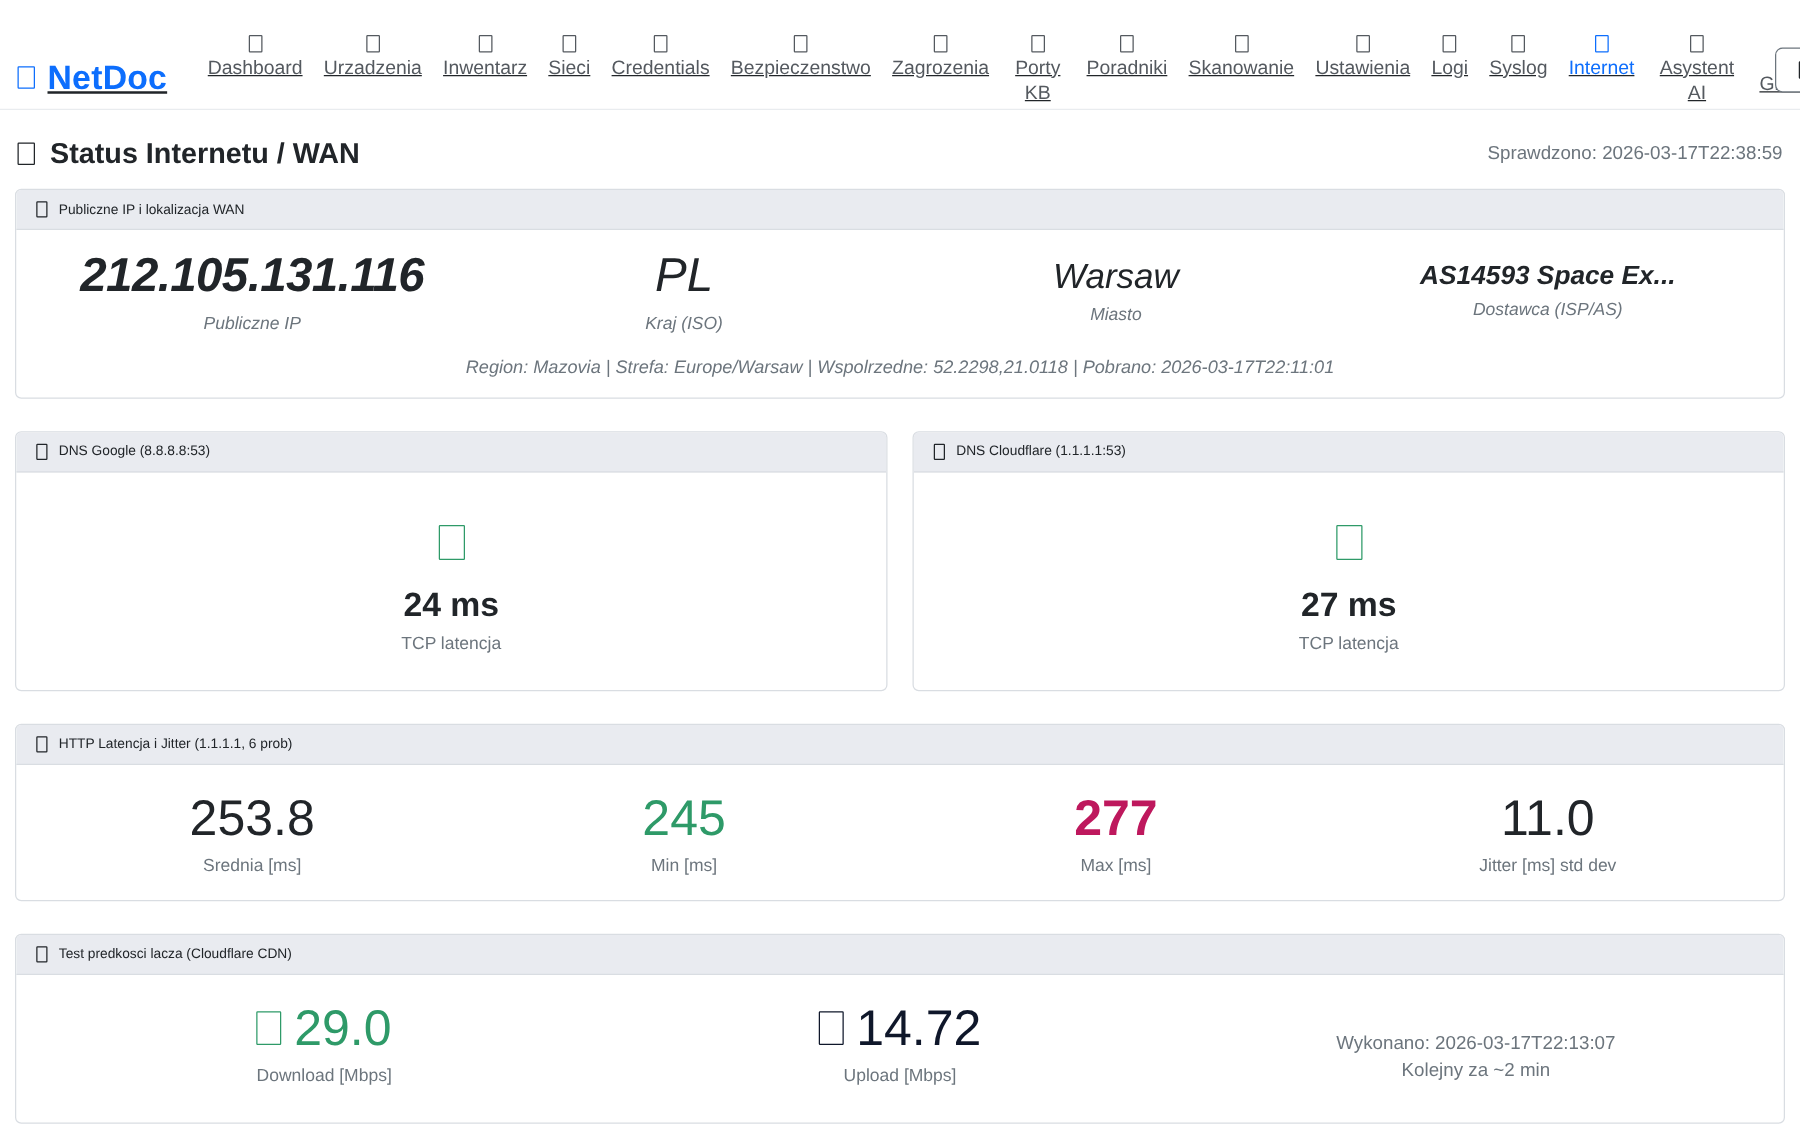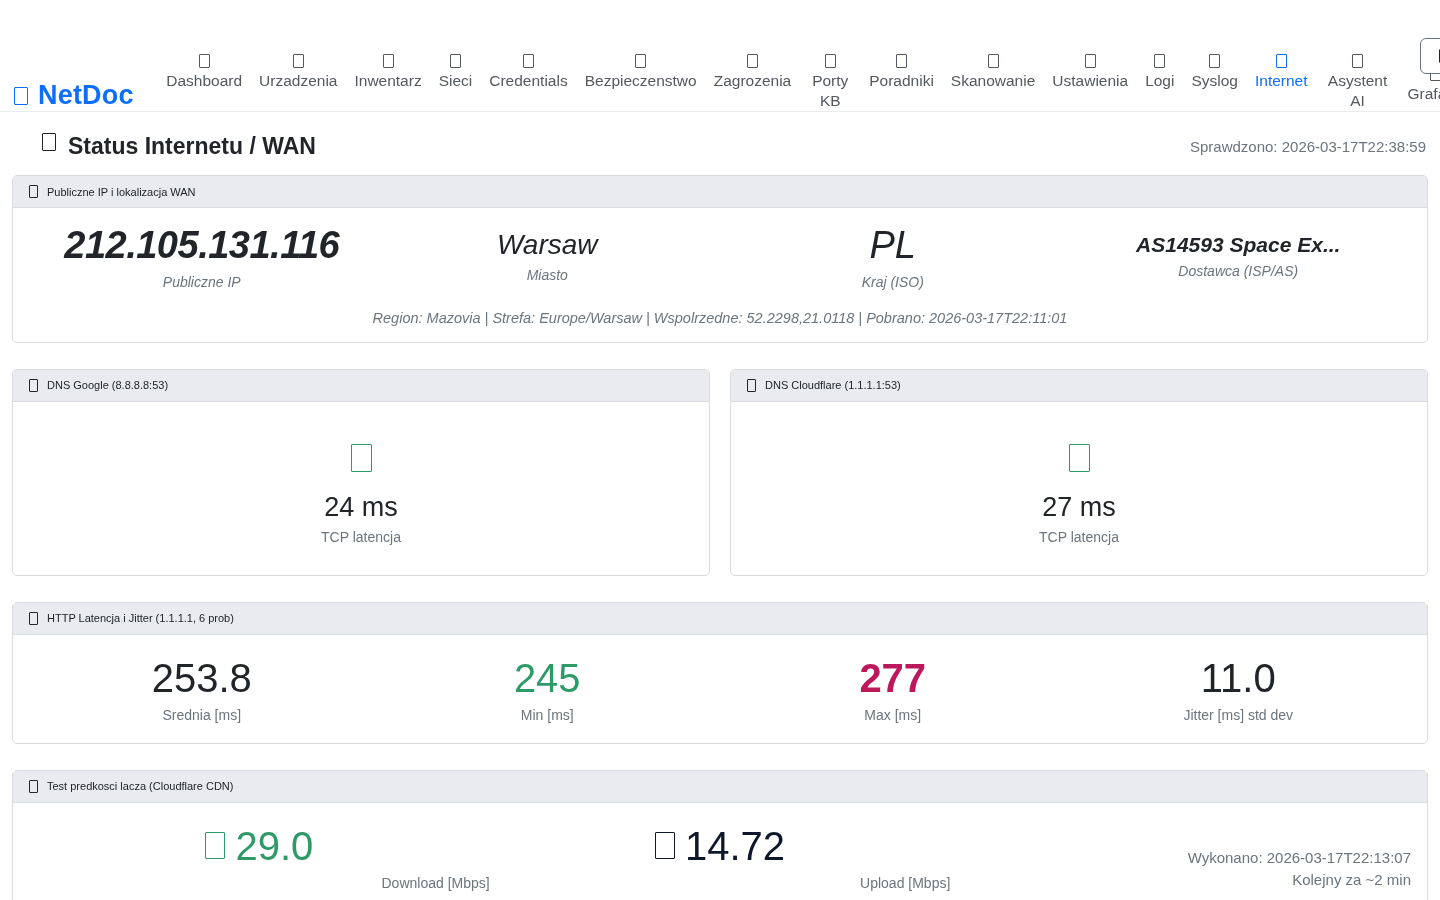--- a/index.html
+++ b/index.html
@@ -3,44 +3,44 @@
 <meta charset="utf-8">
 <style>
   * { margin:0; padding:0; box-sizing:border-box; }
   html, body { width:1440px; height:900px; overflow:hidden; background:#ffffff;
     font-family:"Liberation Sans","DejaVu Sans",sans-serif; color:#212529; }
 
   
   .tofu { display:inline-block; border:1px solid currentColor; border-radius:1px; flex:none; }
 
   
-  .navbar { position:relative; width:1440px; height:112px; background:#fff;
-    border-bottom:1px solid #e9ecef; display:flex; align-items:flex-end;
-    padding:25px 0 0 14px; }
+  .navbar { position:relative; width:1440px; height:88px; background:#fff;
+    border-bottom:1px solid #e9ecef; display:flex; align-items:center;
+    padding:25px 0 0 14px;text-decoration:underline; }
   .brand { display:flex; align-items:center; gap:10px; margin-top:12px; cursor:pointer; }
   .brand-tofu { width:14px; height:18px; color:#0d6efd; border-width:1.5px; }
   .brand-label { font-size:27px; font-weight:700; color:#0d6efd; letter-spacing:.2px; }
   .nav-items { display:flex; align-items:flex-start; margin-left:24px; }
   .nav-item { display:flex; flex-direction:column; align-items:center; gap:3px;
     padding:0 8.5px; color:#54595f; cursor:pointer; text-decoration:none; }
   .nav-item .nav-tofu { width:11px; height:14px; }
   .nav-item .nav-label { font-size:15.5px; line-height:20px; text-align:center; }
   .nav-item.active { color:#0d6efd; }
   .nav-item.narrow-sm .nav-label { width:44px; }
   .nav-item.narrow-md .nav-label { width:66px; }
   .nav-item.shift-down { margin-top:13px; }
   .theme-btn { position:absolute; top:38px; right:-28px; width:48px; height:36px;
     background:#fff; border:1px solid #6c757d; border-radius:6px; cursor:pointer;
     display:flex; align-items:center; justify-content:center; color:#212529; }
   .theme-btn .tofu { width:11px; height:14px; }
 
   
   .container { padding:0 12px; }
   .page-head { display:flex; align-items:center; margin:21px 2px 15px; }
-  .title-wrap { display:flex; gap:12px;margin-left:28px; }
+  .title-wrap { display:flex; align-items:center; gap:12px; }
   .title-tofu { width:14px; height:18px; border-width:1.5px; color:#212529; }
   .page-title { font-size:23px; font-weight:700; color:#212529; }
   .checked-label { margin-left:auto; font-size:15px; color:#6c757d; }
 
   .card { background:#fff; border:1px solid #d9dde2; border-radius:5px;
     margin-bottom:26px; overflow:hidden; }
   .card-header { background:#e9ebf0; border-bottom:1px solid #d9dde2;
     padding:9px 16px; font-size:11px; color:#212529;
     display:flex; align-items:center; gap:9px; }
   .hdr-tofu { width:9px; height:13px; color:#212529; }
@@ -55,34 +55,34 @@
   .v-city    { font-size:28px; font-weight:300; padding-top:5px; }
   .v-isp     { font-size:21px; font-weight:700; padding-top:9px; }
   .stat-label { margin-top:6px; font-size:14px; color:#6c757d; }
   .meta-line { margin-top:20px; text-align:center; font-size:14.5px; color:#6c757d; }
 
   
   .row-2 { display:flex; gap:20px; }
   .row-2 .card { flex:1; }
   .dns-body { text-align:center; padding:42px 0 30px; }
   .dns-tofu { width:21px; height:28px; border-width:1.5px; color:#2e9a68; }
-  .dns-value { margin-top:16px; font-size:27px; font-weight:400; color:#212529; }
+  .dns-value { margin-top:16px; font-size:27px; font-weight:700; color:#212529; }
   .dns-label { margin-top:6px; font-size:14px; color:#6c757d; }
 
   
   .http-body { padding:20px 16px 20px; }
   .v-big { font-size:40px; font-weight:300; line-height:1.15; }
   .c-dark    { color:#212529; }
   .c-success { color:#2e9a68; }
   .c-warning { color:#be185d;font-weight:bold; }
   .c-info    { color:#0f172a; }
 
   
   .speed-body { padding:20px 16px 30px; display:flex; }
-  .speed-col { flex:1; text-align:right; }
+  .speed-col { flex:1; text-align:center; }
   .speed-line { display:flex; align-items:center; justify-content:center; gap:10px; }
   .speed-tofu { width:20px; height:27px; border-width:1.5px; }
   .speed-info { font-size:15px; color:#6c757d; line-height:22px; padding-top:24px; }
 </style>
 </head>
 <body>
 
 <nav class="navbar">
   <div class="brand">
     <span class="tofu brand-tofu"></span>
@@ -174,26 +174,26 @@
       <span class="tofu hdr-tofu"></span>
       <span>Publiczne IP i lokalizacja WAN</span>
     </div>
     <div class="pubip-body">
       <div class="stat-row">
         <div class="stat-col">
           <div class="v v-ip">212.105.131.116</div>
           <div class="stat-label">Publiczne IP</div>
         </div>
         <div class="stat-col">
+          <div class="v v-country">PL</div>
+          <div class="stat-label">Kraj (ISO)</div>
+        </div>
+        <div class="stat-col">
           <div class="v v-city">Warsaw</div>
           <div class="stat-label">Miasto</div>
-        </div>
-        <div class="stat-col">
-          <div class="v v-country">PL</div>
-          <div class="stat-label">Kraj (ISO)</div>
         </div>
         <div class="stat-col">
           <div class="v v-isp">AS14593 Space Ex...</div>
           <div class="stat-label">Dostawca (ISP/AS)</div>
         </div>
       </div>
       <div class="meta-line">Region: Mazovia | Strefa: Europe/Warsaw | Wspolrzedne: 52.2298,21.0118 | Pobrano: 2026-03-17T22:11:01</div>
     </div>
   </div>
 

